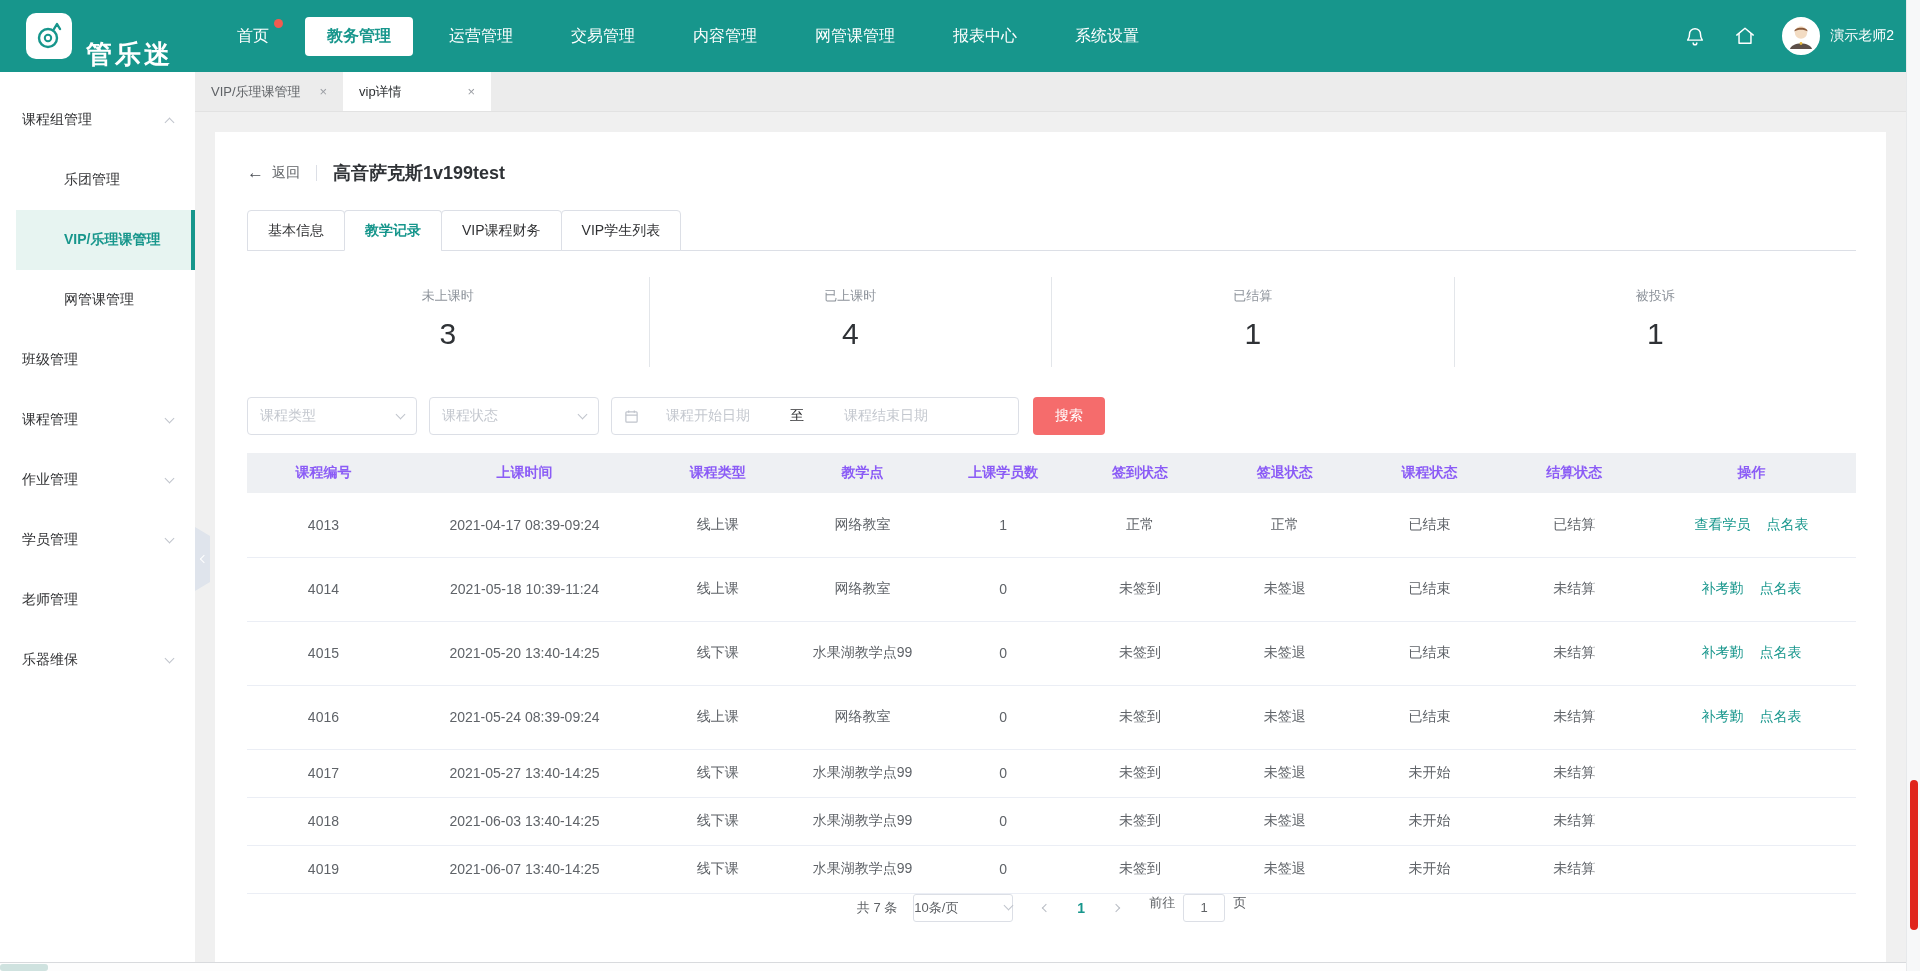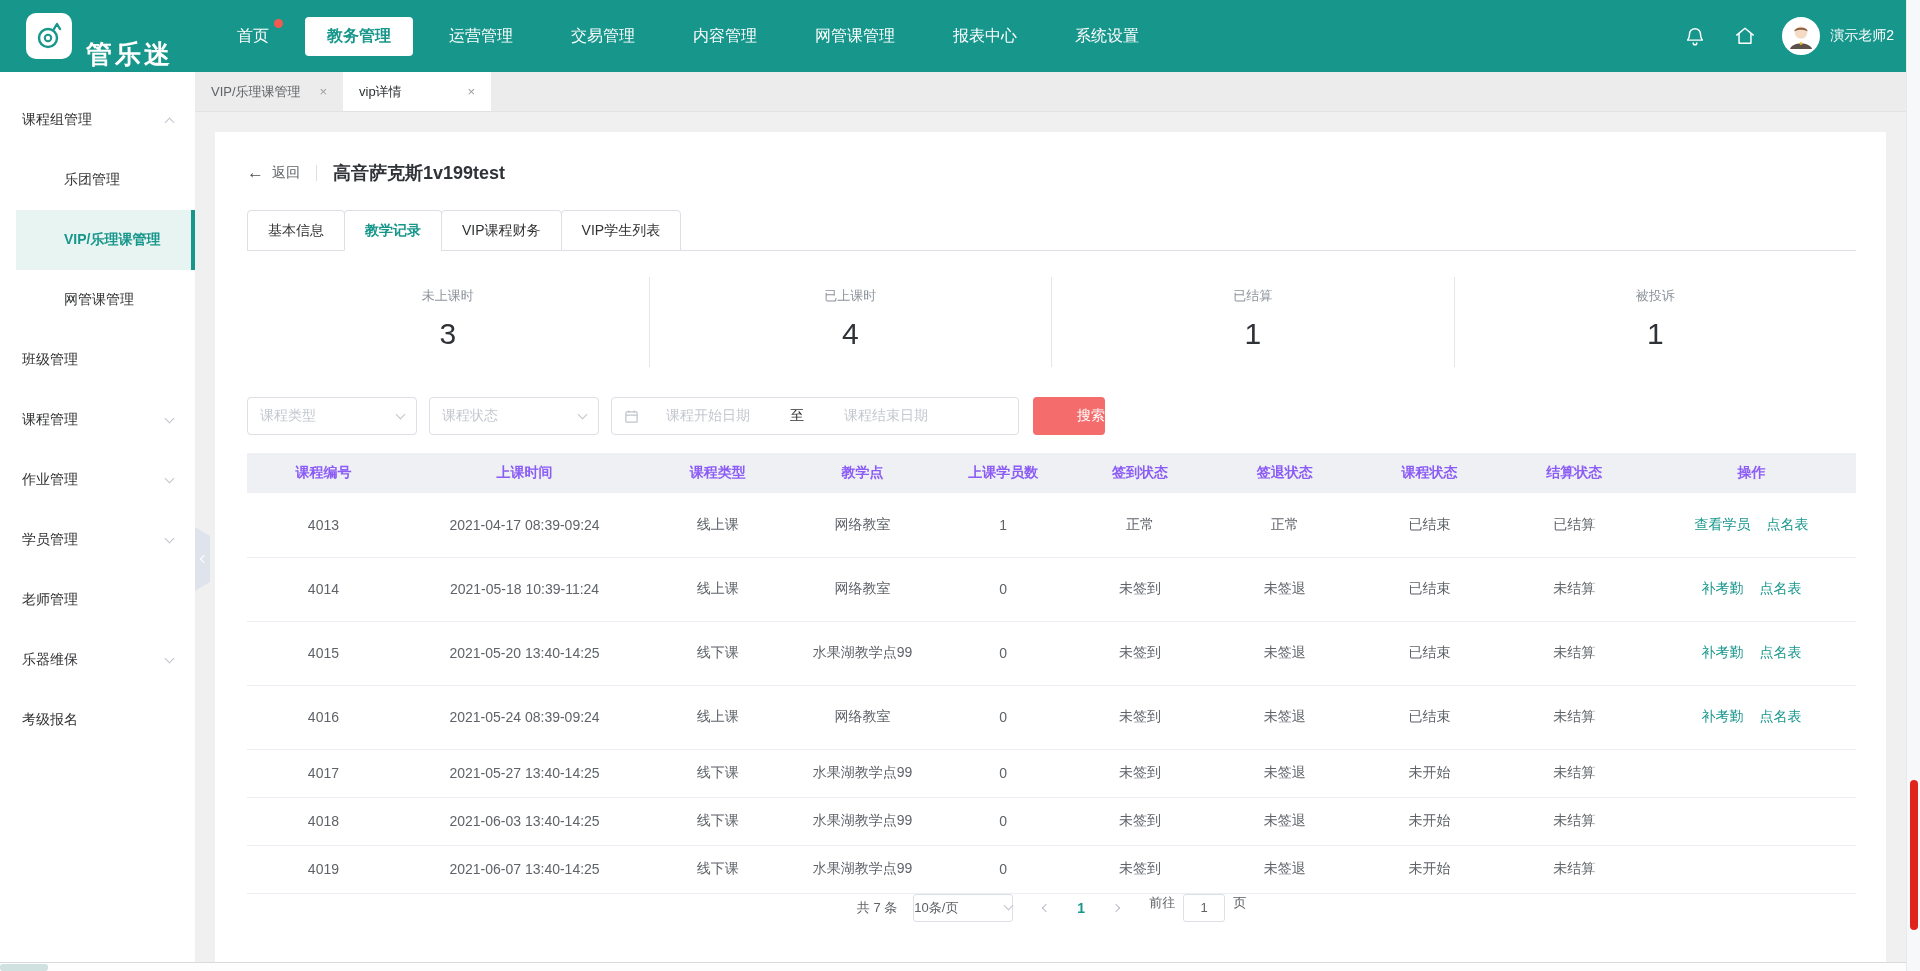--- a/index.html
+++ b/index.html
@@ -69,21 +69,21 @@
 
   
   .filters { margin-top:30px; display:flex; align-items:center; gap:12px; }
   .sel { width:170px; height:38px; border:1px solid #dcdfe6; border-radius:4px; display:flex; align-items:center; justify-content:space-between; padding:0 12px; background:#fff; cursor:pointer; }
   .ph { color:#c4c8cf; font-size:14px; }
   .sel .chev, .psel .chev { color:#c0c4cc; }
   .datebox { width:408px; height:38px; border:1px solid #dcdfe6; border-radius:4px; display:flex; align-items:center; padding:0 12px; background:#fff; cursor:pointer; }
   .date-start, .date-end { width:138px; text-align:center; }
   .date-sep { width:40px; text-align:center; color:#303133; font-size:14px; }
   .cal-icon { display:flex; align-items:center; }
-  .search-btn { width:72px; height:38px; background:#f56c6c; border:none; border-radius:4px; color:#fff; font-size:14px; cursor:pointer; margin-left:2px;text-align:right; }
+  .search-btn { width:72px; height:38px; background:#f56c6c; border:none; border-radius:4px; color:#fff; font-size:14px; cursor:pointer; margin-left:2px; }
 
   
   table { width:100%; border-collapse:collapse; table-layout:fixed; margin-top:18px; }
   thead th { background:#eef0f3; height:40px; font-size:14px; font-weight:700; color:#8b5cf6; text-align:center; }
   tbody td { font-size:14px; color:#5f6368; text-align:center; border-bottom:1px solid #ebeef5; }
   tbody tr { height:48px; }
   tbody tr:nth-child(-n+4) { height:64px; }
   .col1{width:9.5%}.col2{width:15.5%}.col3{width:8.5%}.col4{width:9.5%}.col5{width:8%}
   .col6{width:9%}.col7{width:9%}.col8{width:9%}.col9{width:9%}.col10{width:13%}
   .action-link { color:#17968c; margin:0 8px; cursor:pointer; text-decoration:none; white-space:nowrap; }
@@ -220,24 +220,20 @@
         <div class="side-item root">
     <span class="side-label">老师管理</span>
 
   </div>
         <div class="side-item root">
     <span class="side-label">乐器维保</span>
     <span class="side-arrow">
             <i class="chev down"></i>
           </span>
   </div>
-        <div class="side-item root">
-    <span class="side-label">考级报名</span>
-
-  </div>
       </div>
     <div class="collapse-handle">
         <i class="chev"></i>
       </div>
   </aside>
 
   <main class="main">
     <div class="tabbar">
         <div class="tb-tab">
     <span>VIP/乐理课管理</span>

